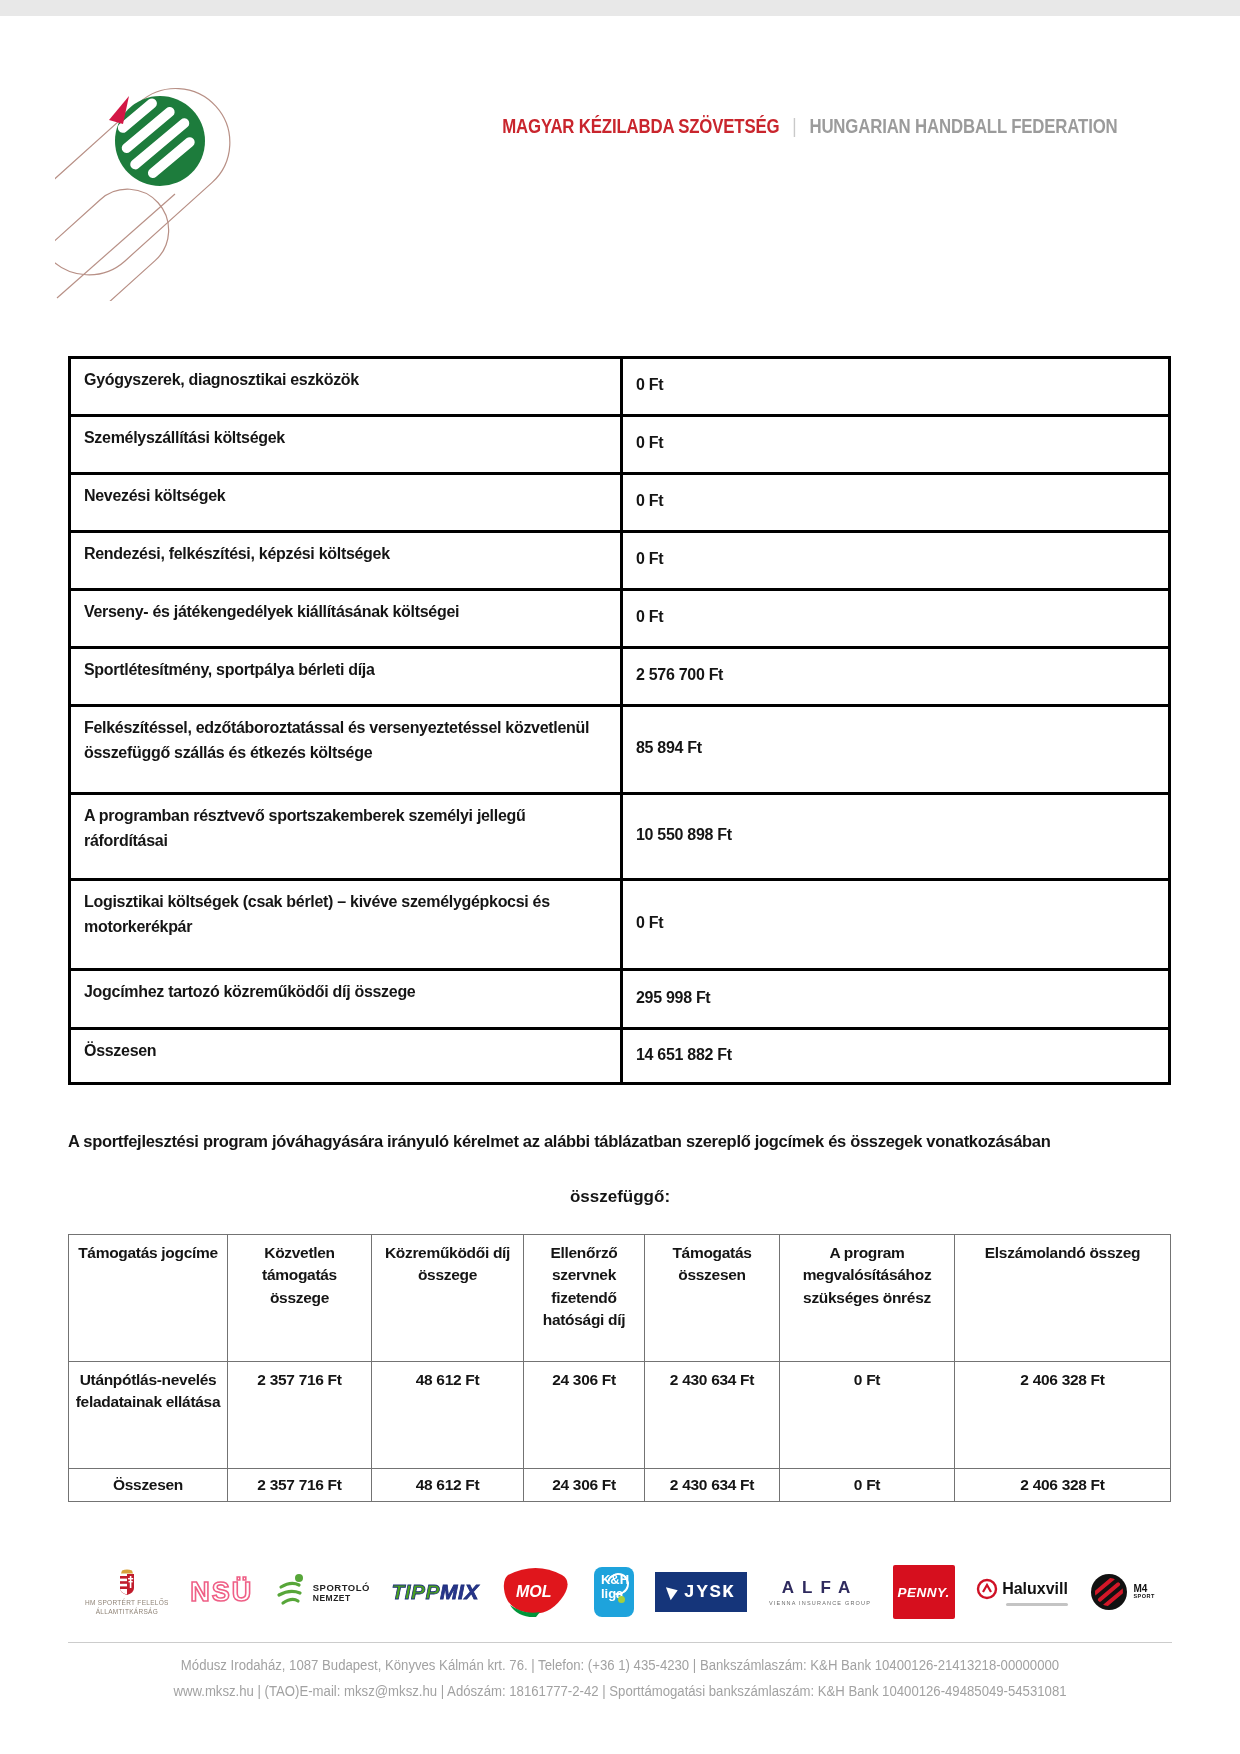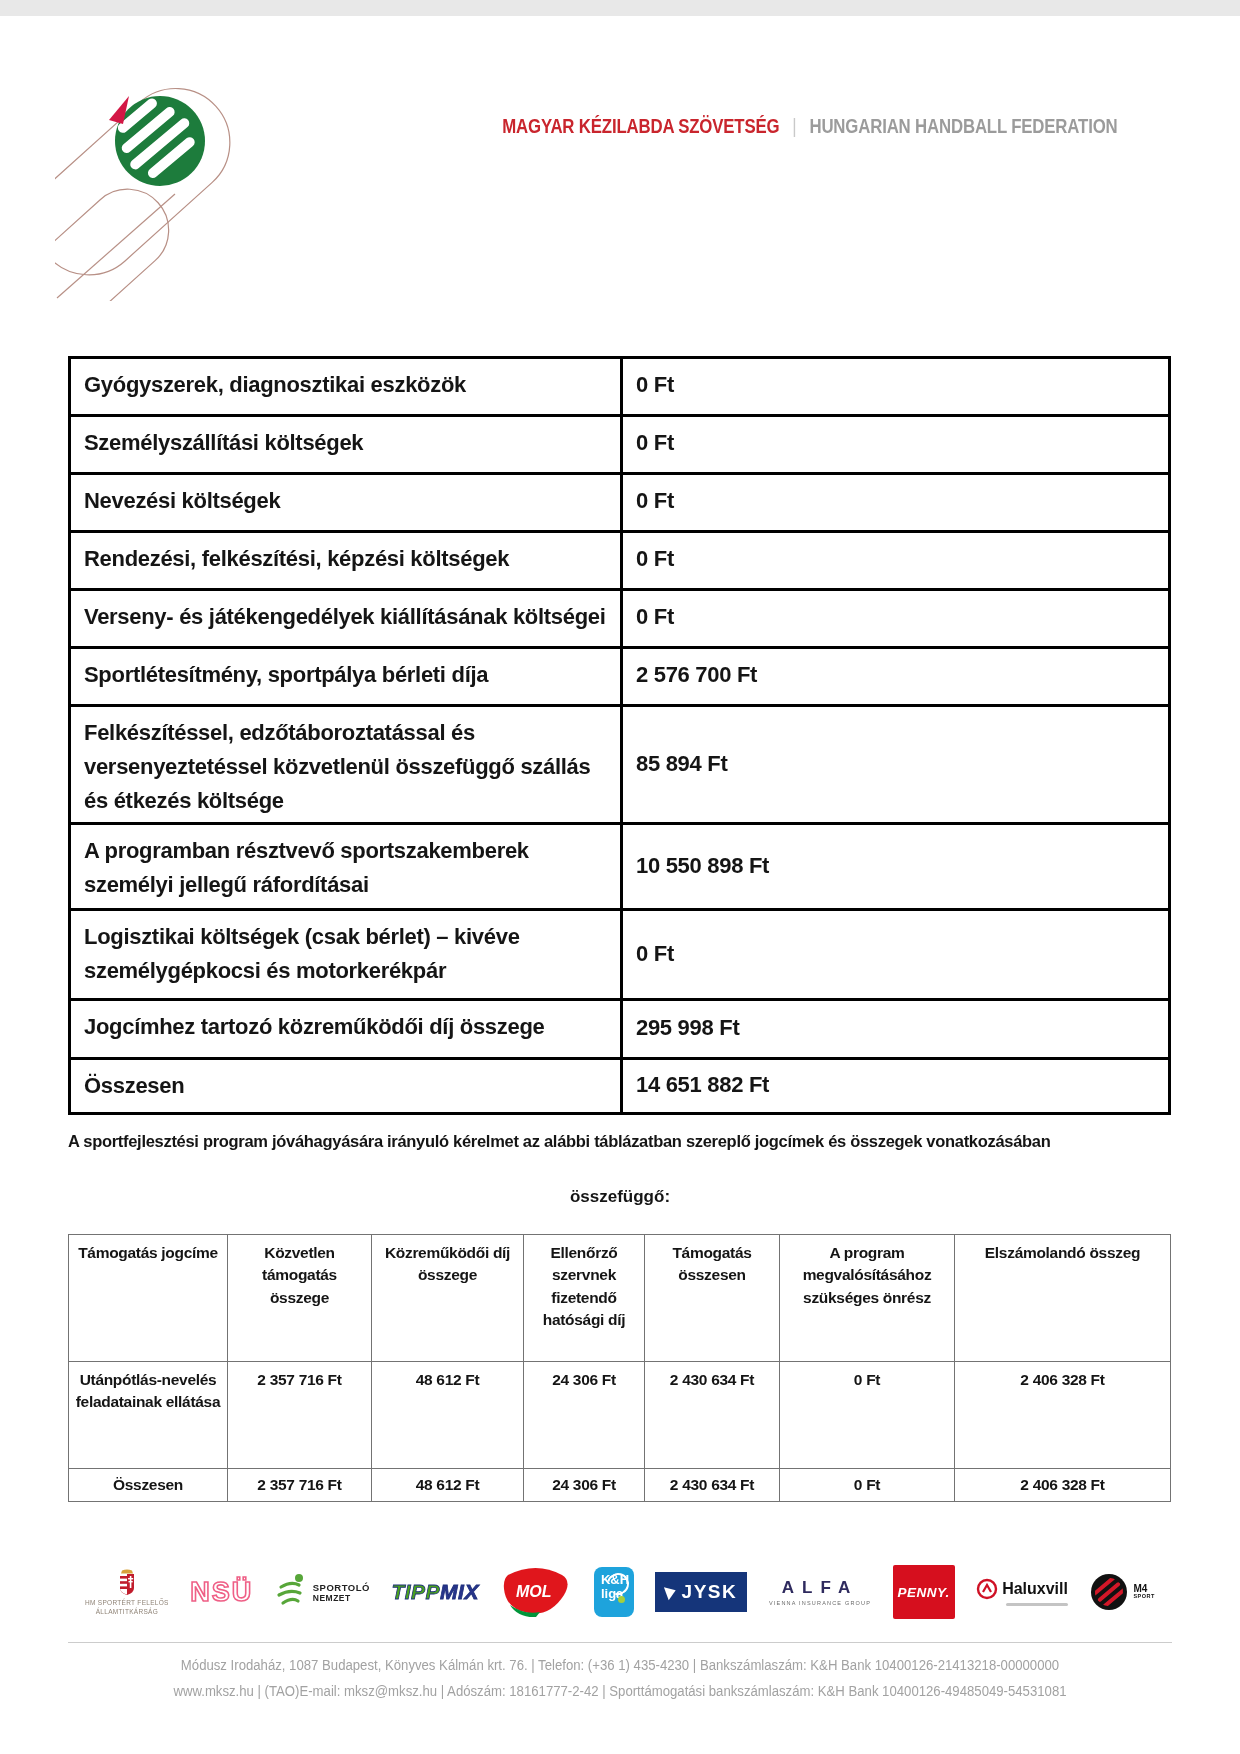--- a/index.html
+++ b/index.html
@@ -15,21 +15,21 @@
   .brand-inner { display:inline-block; transform:scaleX(0.84); transform-origin:100% 50%;
                  font-weight:bold; font-size:20px; letter-spacing:-0.2px; }
   .brand-hu { color:#c9252d; }
   .brand-sep { color:#c9c9c9; font-weight:normal; padding:0 10px; }
   .brand-en { color:#9b9b9b; }
 
   
   table { border-collapse:collapse; table-layout:fixed; }
   .t1 { position:absolute; left:68px; top:340px; width:1100px; }
   .t1 td {
-    border:3px solid #000; font-size:22px; font-weight:bold; line-height:1.55;
+    border:3px solid #000; font-size:16px; font-weight:bold; line-height:1.55;
     letter-spacing:-0.3px; vertical-align:top; padding:9px 10px 4px 13px;
   }
   .t1 td.val { vertical-align:middle; padding-top:2px; }
   .t2 { position:absolute; left:68px; top:1218px; width:1102px; }
   .t2 td {
     border:1px solid #737373; font-size:15.5px; font-weight:bold; line-height:1.45;
     letter-spacing:-0.3px; text-align:center; vertical-align:top; padding:7px 4px 2px 4px;
   }
   .t2 tr.total td { vertical-align:middle; padding:2px 4px; }
   .t2 td.num { white-space:nowrap; }
@@ -68,20 +68,21 @@
   }
   .kh .swirl { position:absolute; right:5px; top:6px; width:18px; height:18px;
                border:2.5px solid #fff; border-radius:50%; border-left-color:transparent;
                transform:rotate(-30deg); }
   .kh .dot { position:absolute; right:9px; bottom:14px; width:7px; height:7px;
              background:#a5cf3d; border-radius:50%; }
   .jysk {
     width:92px; height:40px; background:#15357a; color:#fff; display:flex;
     align-items:center; justify-content:center; font-weight:bold; font-size:19px;
     letter-spacing:1.5px;
+    font-family:Liberation Mono, monospace;
   }
   .jysk .goose { width:0; height:0; border-top:7px solid transparent;
                  border-bottom:7px solid transparent; border-left:10px solid #fff;
                  margin-right:6px; transform:rotate(-20deg); }
   .alfa { text-align:center; }
   .alfa-main { font-size:17px; font-weight:bold; letter-spacing:8px; color:#2e2a5e; }
   .alfa-sub { font-size:5.5px; color:#6b6b6b; letter-spacing:1.2px; margin-top:2px; }
   .penny {
     width:62px; height:54px; background:#d60f1e; color:#fff; display:flex;
     align-items:center; justify-content:center; font-weight:bold; font-style:italic;

